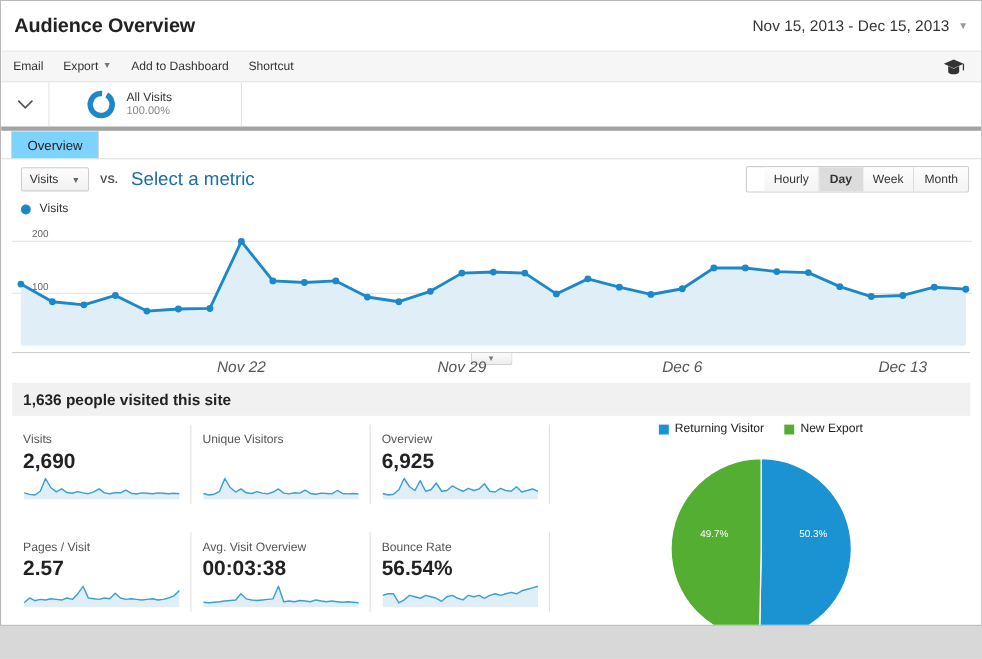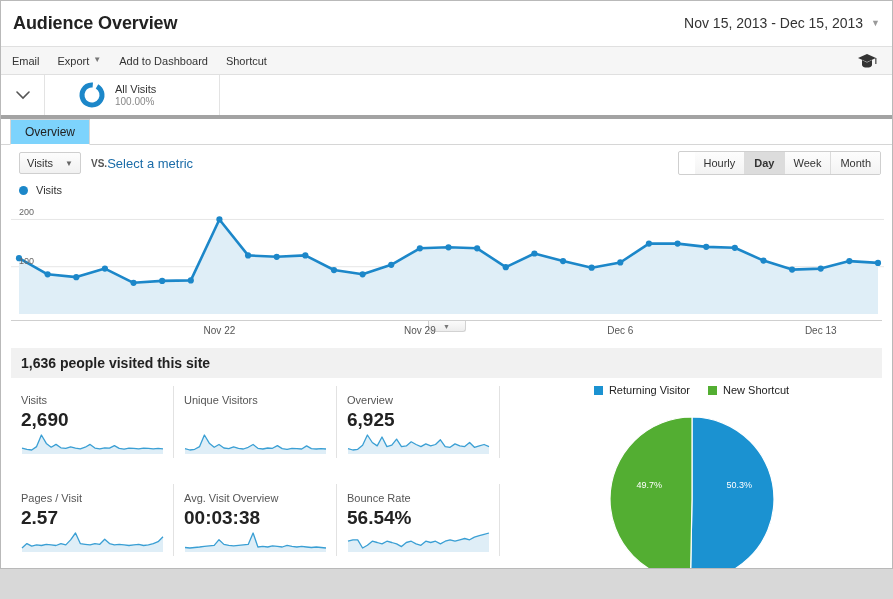--- a/index.html
+++ b/index.html
@@ -149,21 +149,21 @@
     border-radius: 2px;
     background: linear-gradient(#fdfdfd, #f1f1f1);
     font-size: 11px;
     color: #333;
     display: flex; align-items: center; gap: 12px;
     cursor: pointer;
   }
   .metric-select .caret { font-size: 8px; color: #666; }
   .vs-label { font-size: 10px; color: #555; margin-left: 10px; font-weight: bold; }
   .select-metric-link {
-    font-size: 13px; color: #1b6ca8; cursor: pointer; text-align: right;
+    font-size: 17px; color: #1b6ca8; margin-left: 12px; cursor: pointer; text-align: right;
   }
   .granularity {
     position: absolute;
     right: 11px; top: 6px;
     display: flex;
     border: 1px solid #cfcfcf;
     border-radius: 2px;
     overflow: hidden;
     background: #fff;
     padding-left: 16px;
@@ -196,35 +196,36 @@
   .chartbox {
     position: relative;
     margin: 2px 10px 0 10px;
     height: 120px;
   }
   .chartbox svg { display: block; }
   .ylabel {
     position: absolute;
     font-size: 9px;
     color: #666;
-    left: 8px;
+    left: 18px;
   }
   .xaxis {
     position: relative;
     margin: 0 10px;
     height: 20px;
     border-top: 1px solid #cfcfcf;
     background: #fff;
   }
   .xtick {
     position: absolute;
     top: 4px;
-    font-size: 10px;
+    font-size: 14px;
     color: #555;
     transform: translateX(-50%);
+    font-style: italic;
   }
   .chart-handle {
     position: absolute;
     left: 50%; top: 0;
     transform: translateX(-50%);
     width: 38px; height: 11px;
     background: linear-gradient(#fbfbfb, #ededed);
     border: 1px solid #d2d2d2;
     border-top: none;
     border-radius: 0 0 3px 3px;
@@ -483,21 +484,21 @@
     </div>
 
     <div class="piebox">
       <div class="pie-legend">
         <div class="pl-item">
           <span class="pl-swatch" id="sw-returning" style="background: rgb(27, 146, 209);"></span>
           <span>Returning Visitor</span>
         </div>
         <div class="pl-item">
           <span class="pl-swatch" id="sw-new" style="background: rgb(83, 174, 50);"></span>
-          <span>New Shortcut</span>
+          <span>New Export</span>
         </div>
       </div>
       <div class="pie-wrap">
         <svg id="pie-svg" width="166" height="166" viewBox="0 0 166 166">
             <path d="M 83 83 L 83 1 A 82 82 0 1 1 81.4544279433365 164.98543289522632 Z" fill="#1b92d1" stroke="#ffffff" stroke-width="1.2"></path>
             <path d="M 83 83 L 81.4544279433365 164.98543289522632 A 82 82 0 0 1 82.99999999999999 1 Z" fill="#53ae32" stroke="#ffffff" stroke-width="1.2"></path>
           </svg>
       </div>
       <div class="pie-pct" id="pct-blue" style="left: 225.5px; top: 102px;">50.3%</div>
       <div class="pie-pct" id="pct-green" style="left: 135.5px; top: 102px;">49.7%</div>

